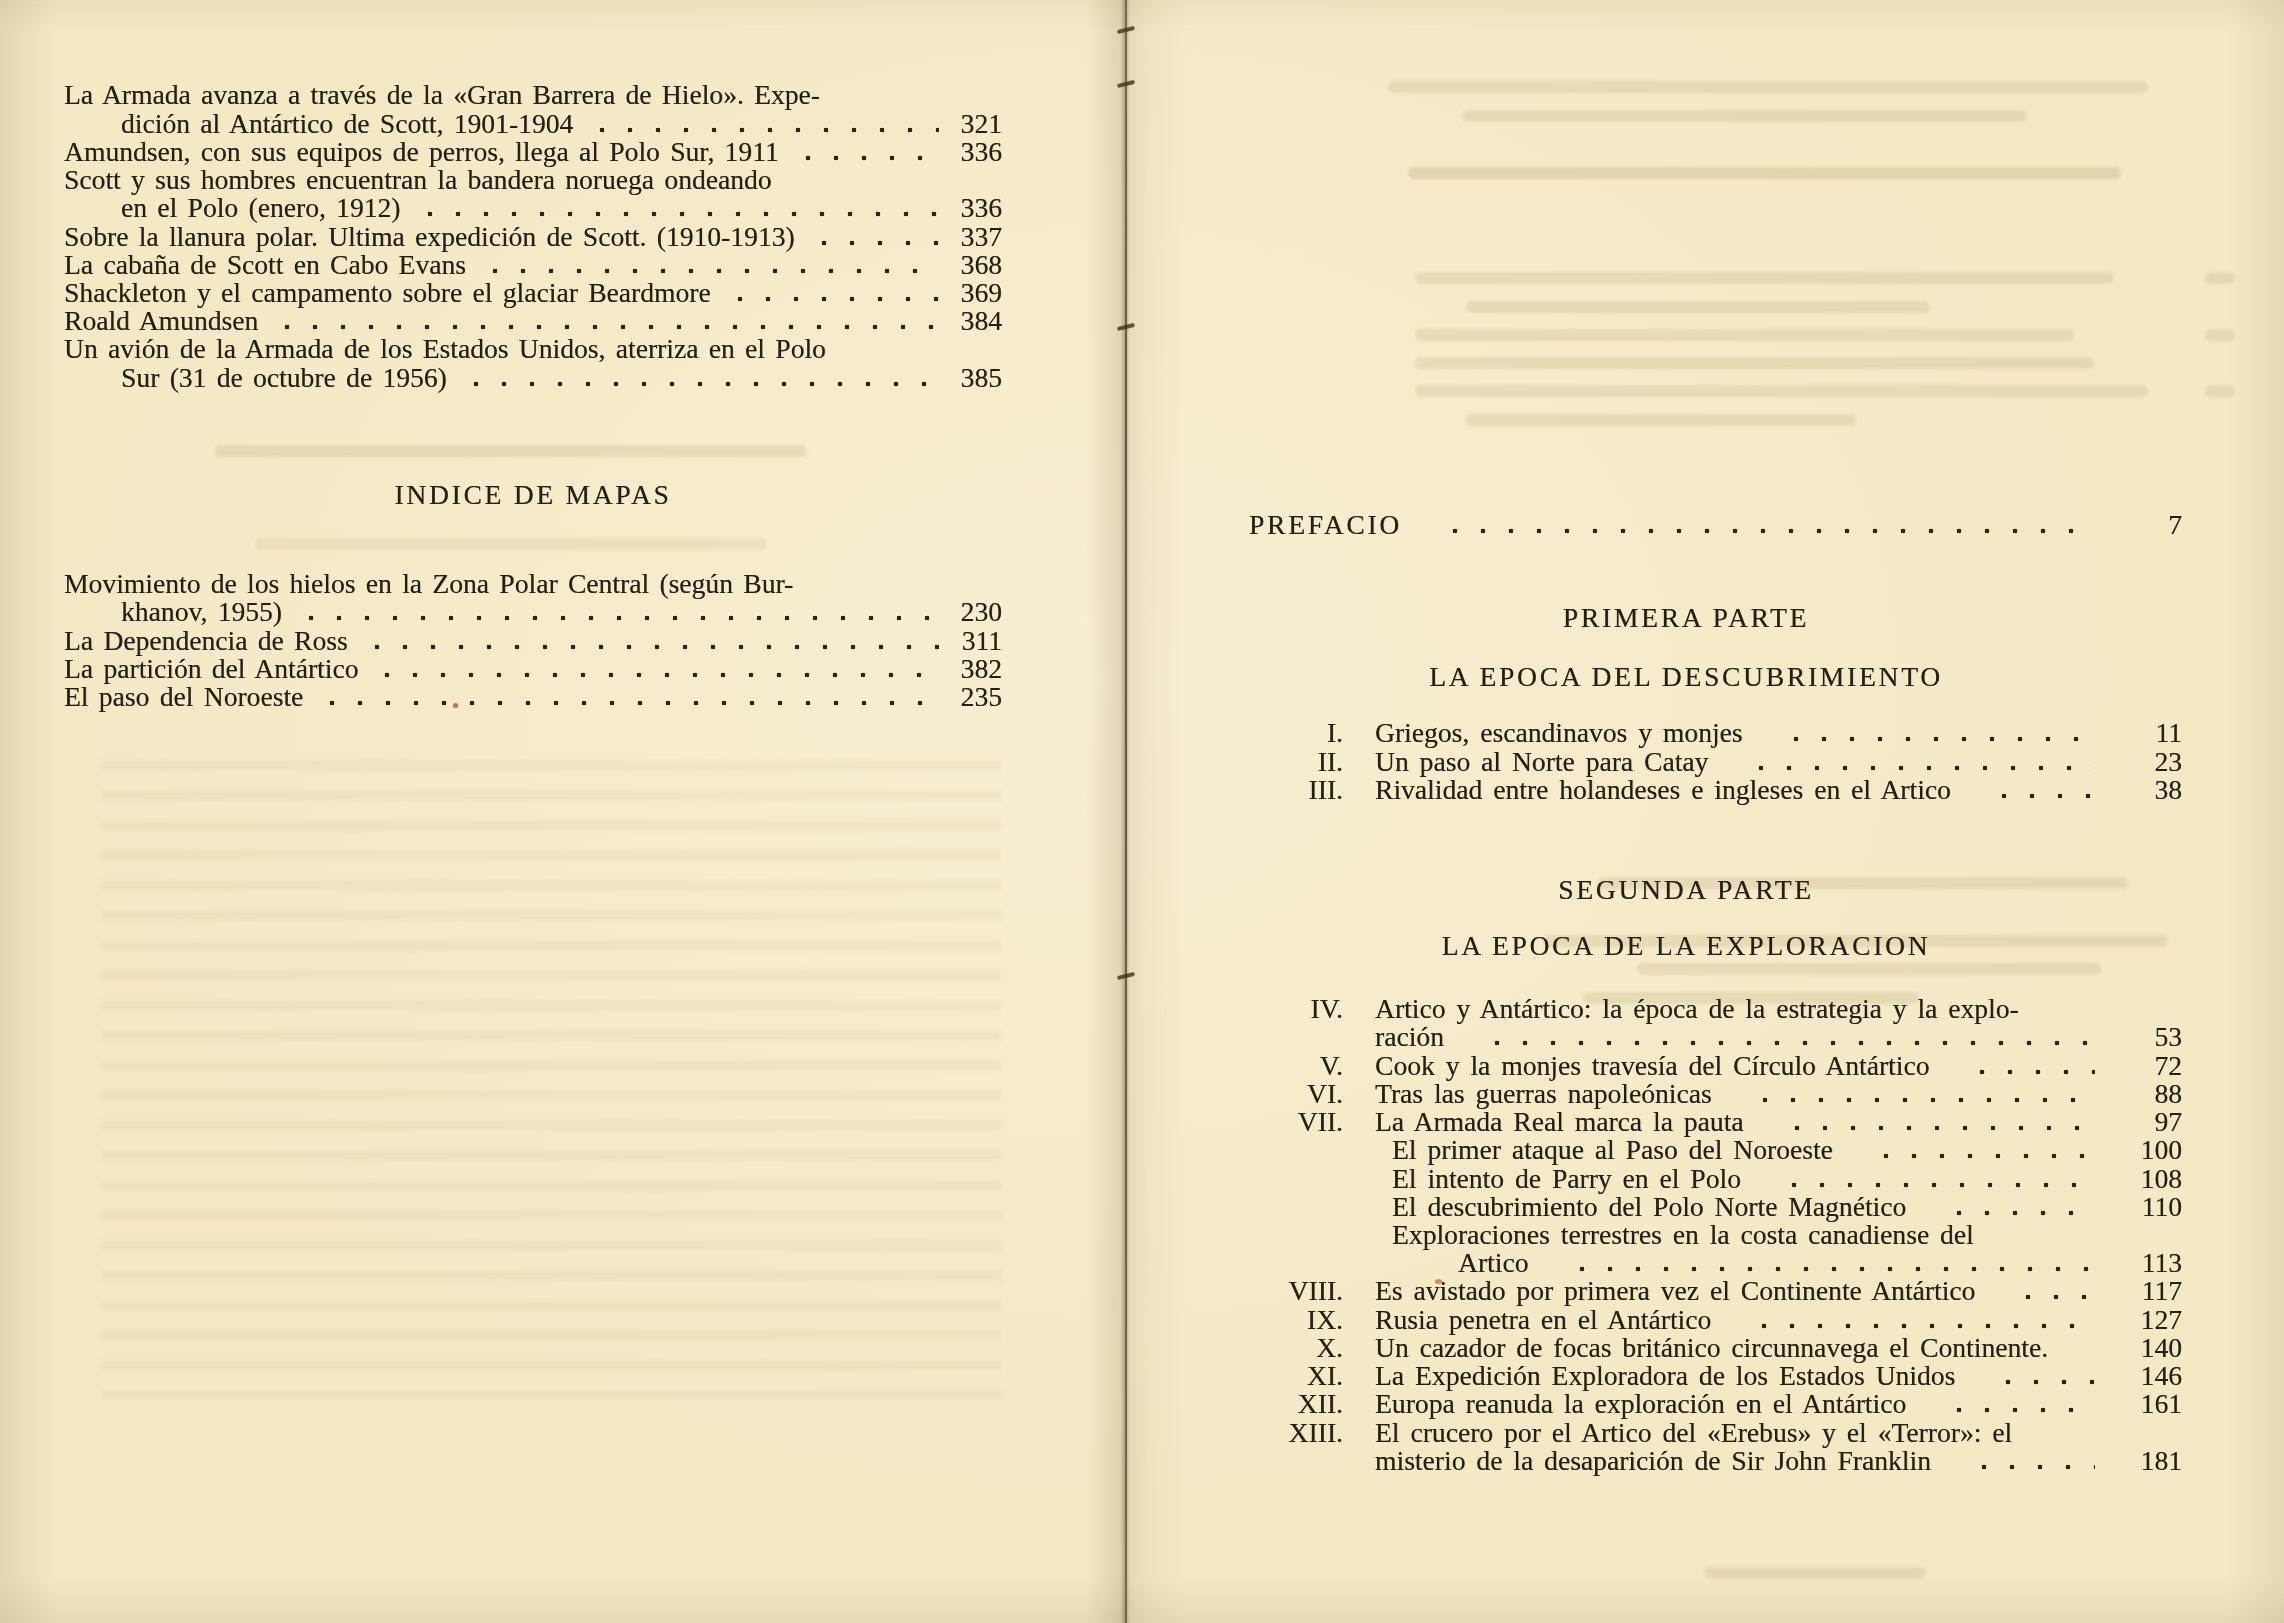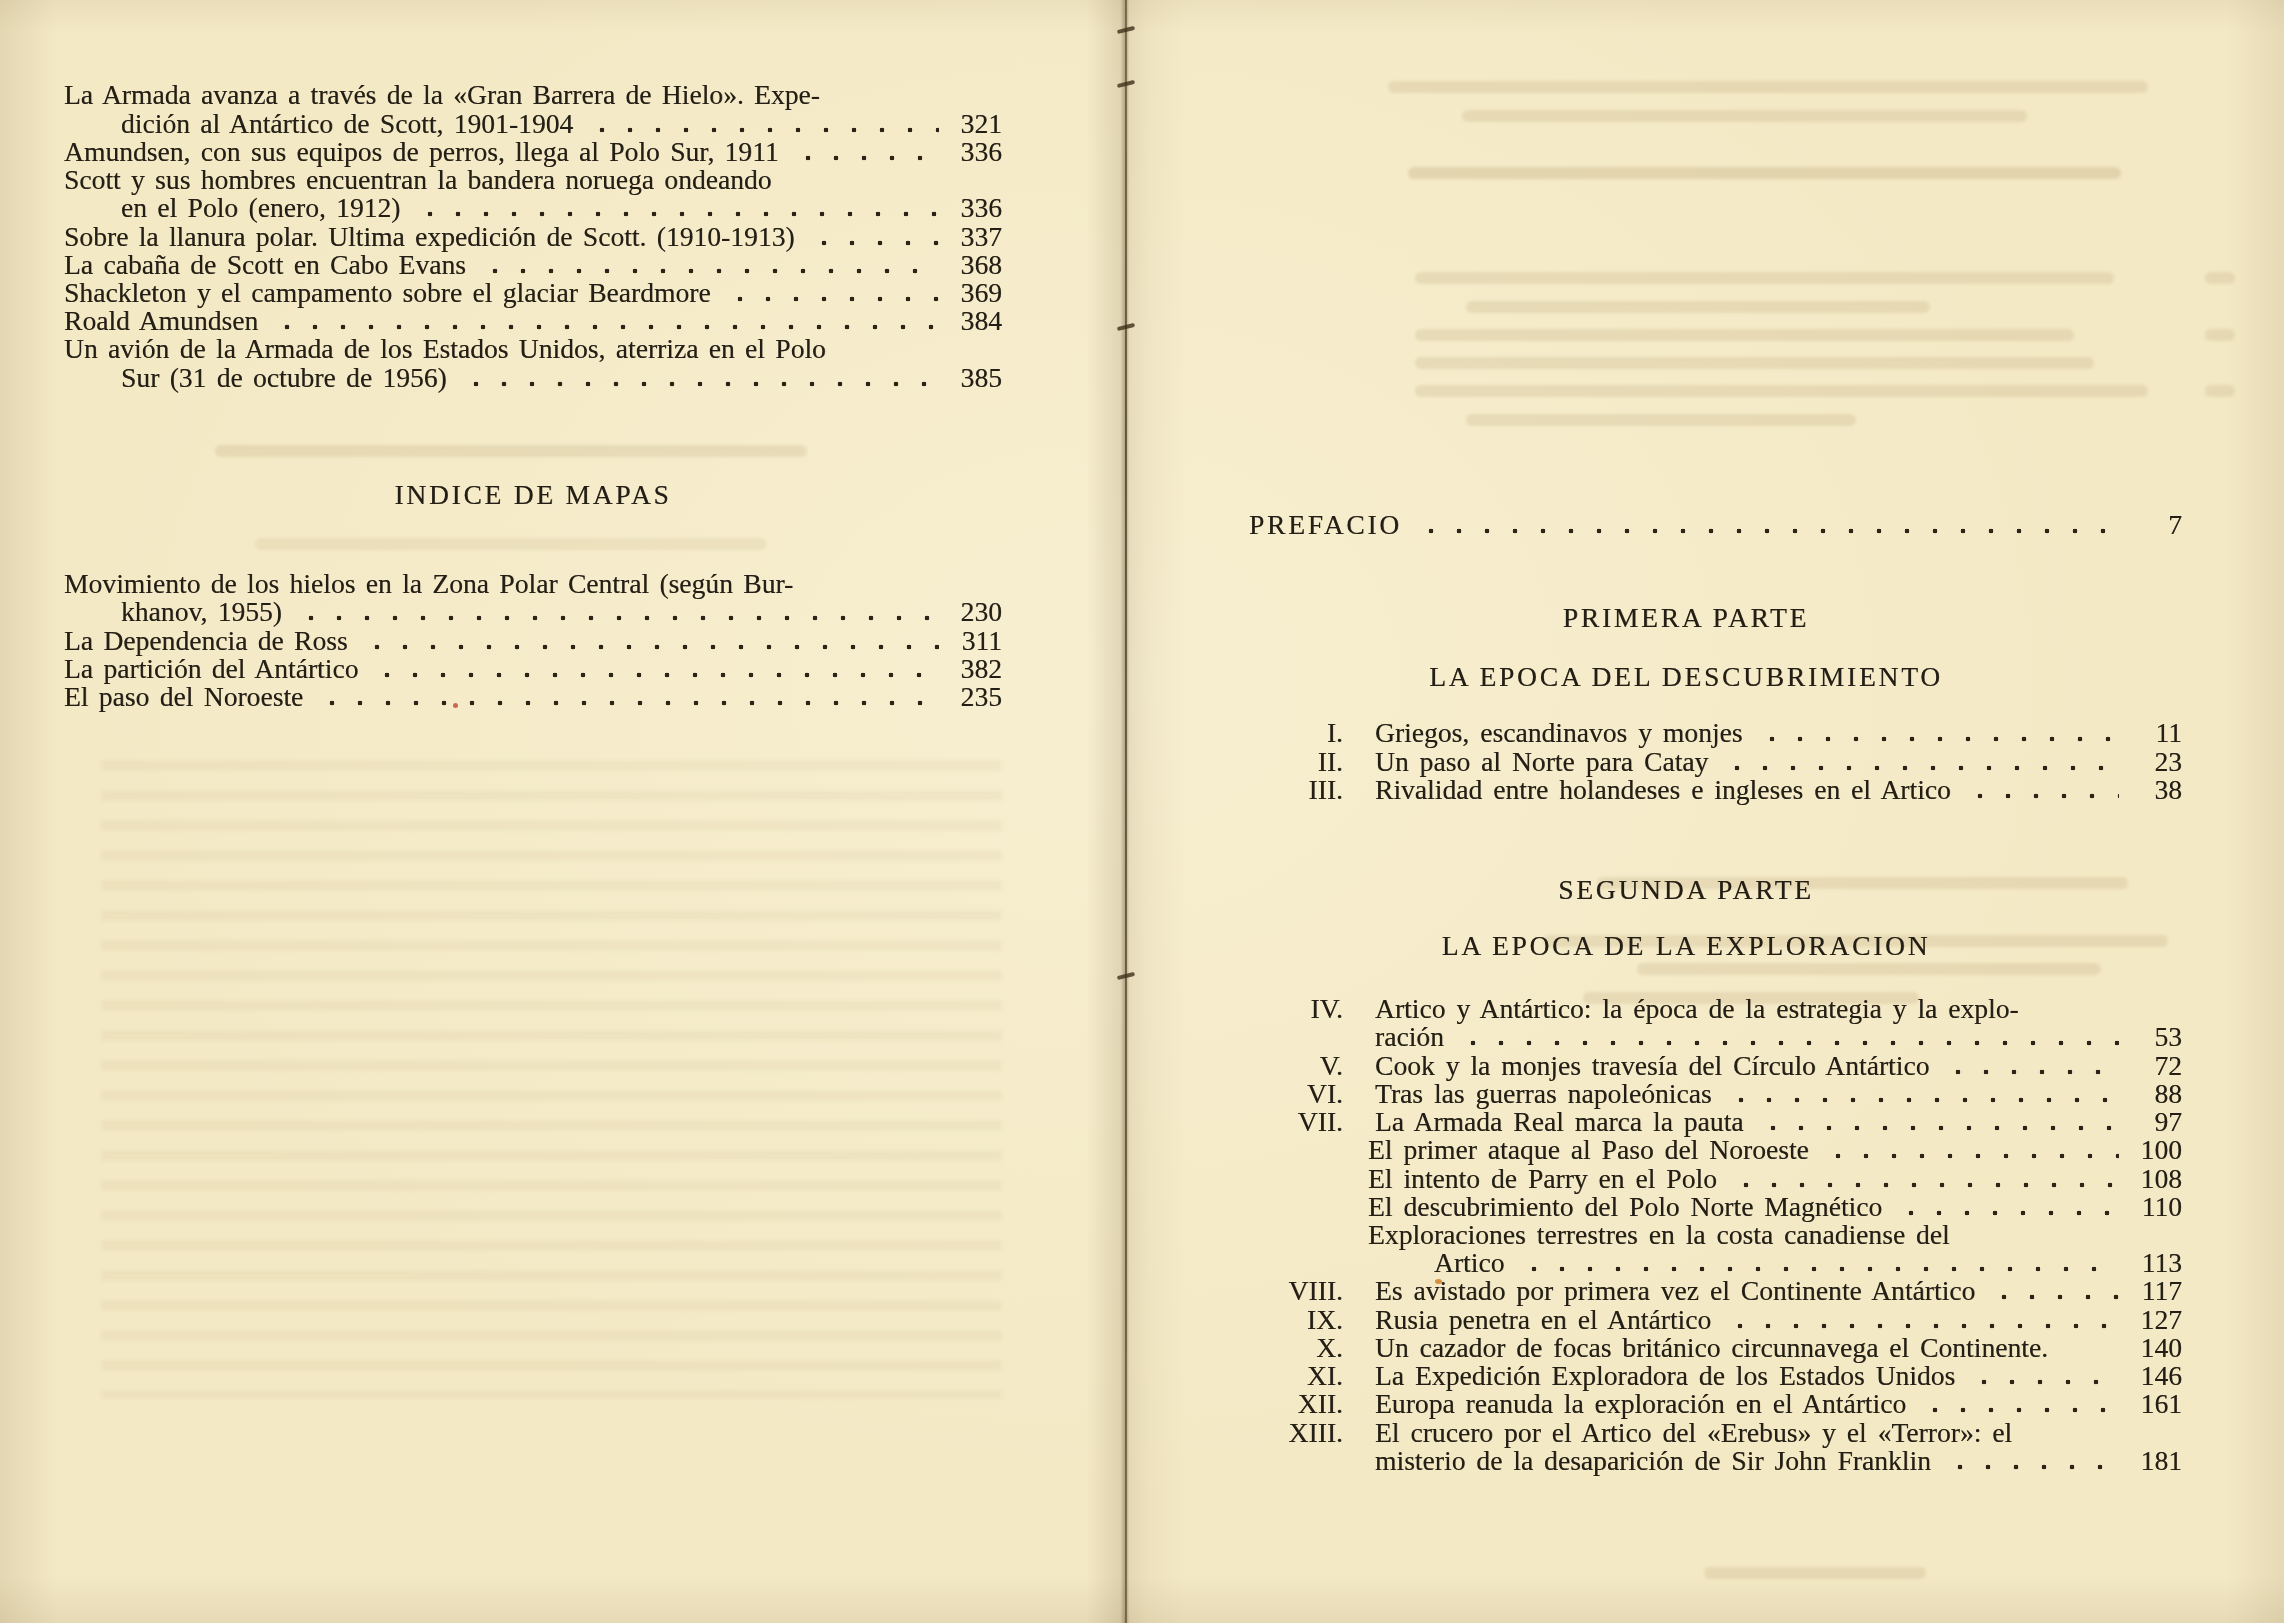--- a/index.html
+++ b/index.html
@@ -38,23 +38,23 @@
   .dots-none{background-image:none;}
 
   .heading{position:absolute;text-align:center;font-size:27.6px;letter-spacing:2.7px;
     white-space:nowrap;text-shadow:0.3px 0.3px 0.4px rgba(40,32,18,.55);}
   .heading-left{left:64px;width:938px;}
   .heading-right{left:123px;width:874px;}
 
   
   .rrow{position:absolute;left:123px;width:933px;display:flex;align-items:baseline;
     font-size:27.6px;line-height:31px;white-space:nowrap;
-    text-shadow:0.3px 0.3px 0.4px rgba(40,32,18,.55);word-spacing:4px;}
+    text-shadow:0.3px 0.3px 0.4px rgba(40,32,18,.55);word-spacing:4px;gap:24px;}
   .num{flex:none;width:94px;text-align:right;}
-  .rtxt{flex:none;margin-left:32px;}
+  .rtxt{flex:none;margin-left:8px;}
   .sub .rtxt{margin-left:25px;}
   .cont2 .rtxt{margin-left:91px;}
   .plabel{flex:none;letter-spacing:2.7px;}
 
   
   .gline{position:absolute;height:12px;border-radius:6px;background:rgba(160,132,82,.16);
     filter:blur(1.7px);pointer-events:none;}
   .gblock{position:absolute;pointer-events:none;filter:blur(2px);opacity:.9;
     background:repeating-linear-gradient(to bottom, rgba(162,136,88,.085) 0 10.8px, rgba(0,0,0,0) 10.8px 30px);}
   .speck{position:absolute;border-radius:50%;pointer-events:none;}

